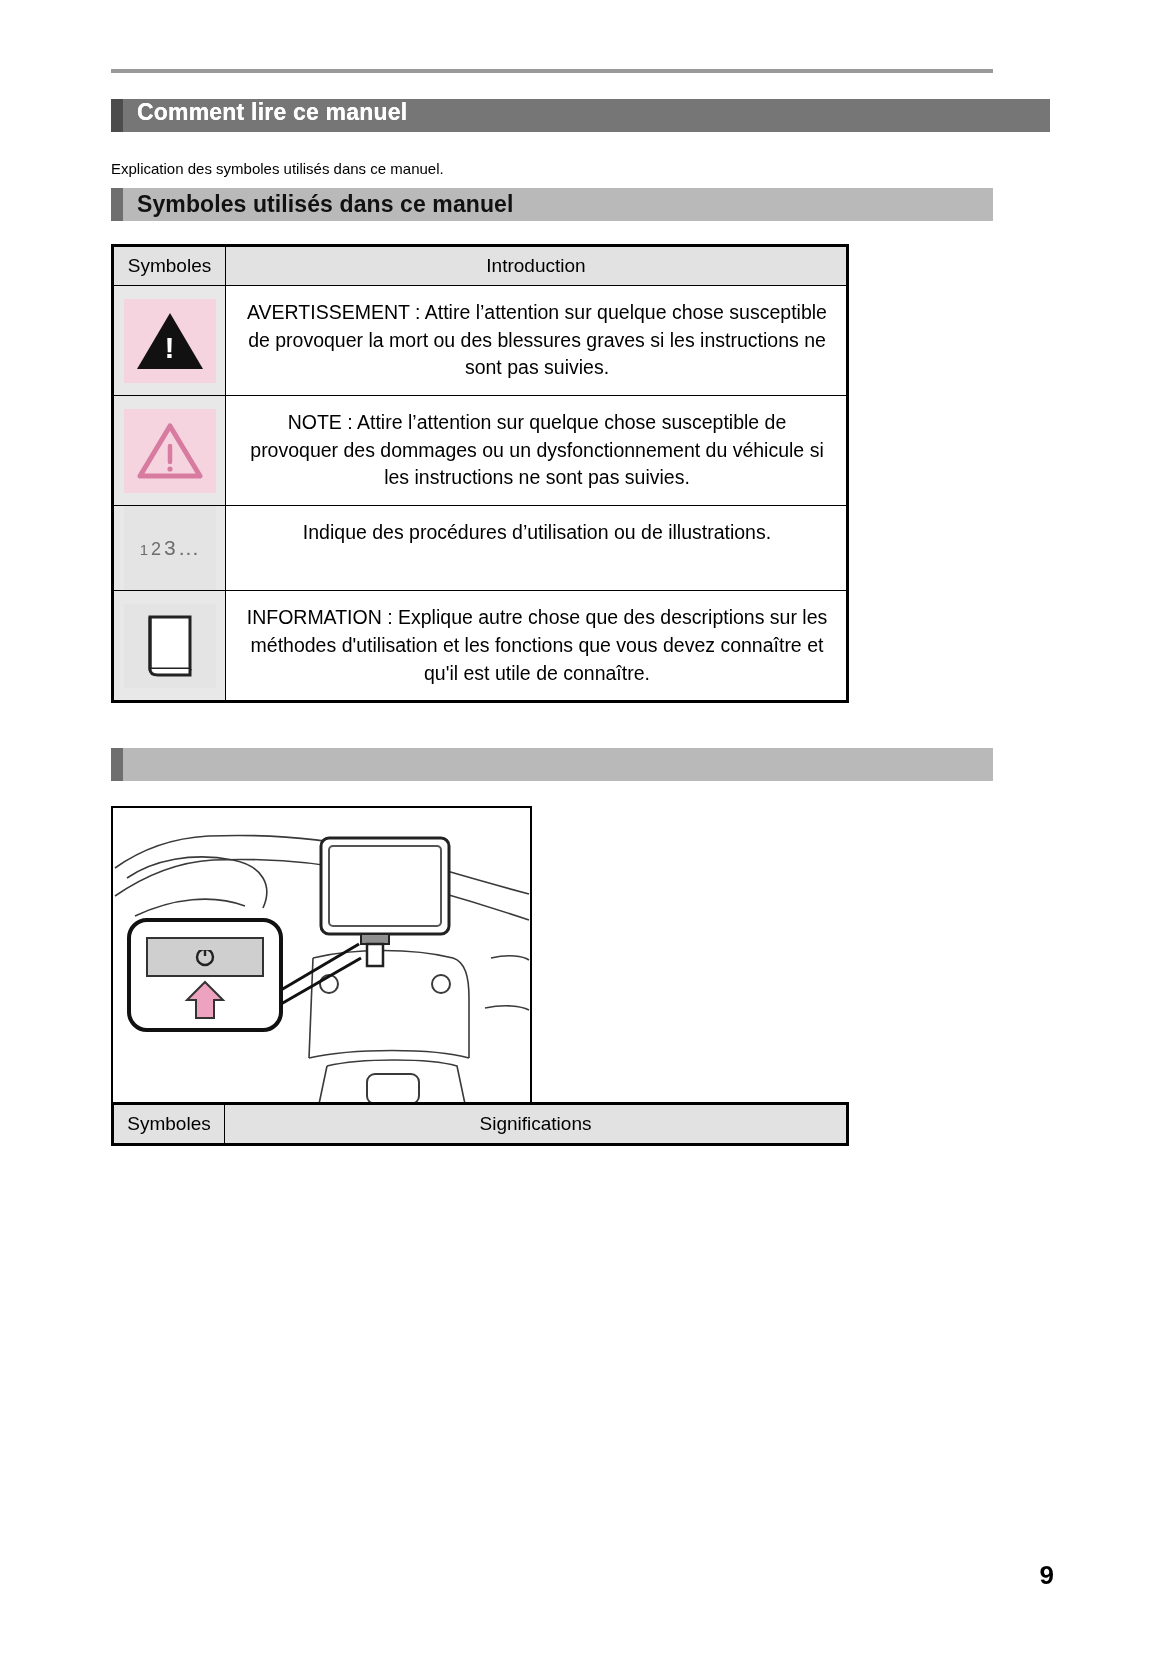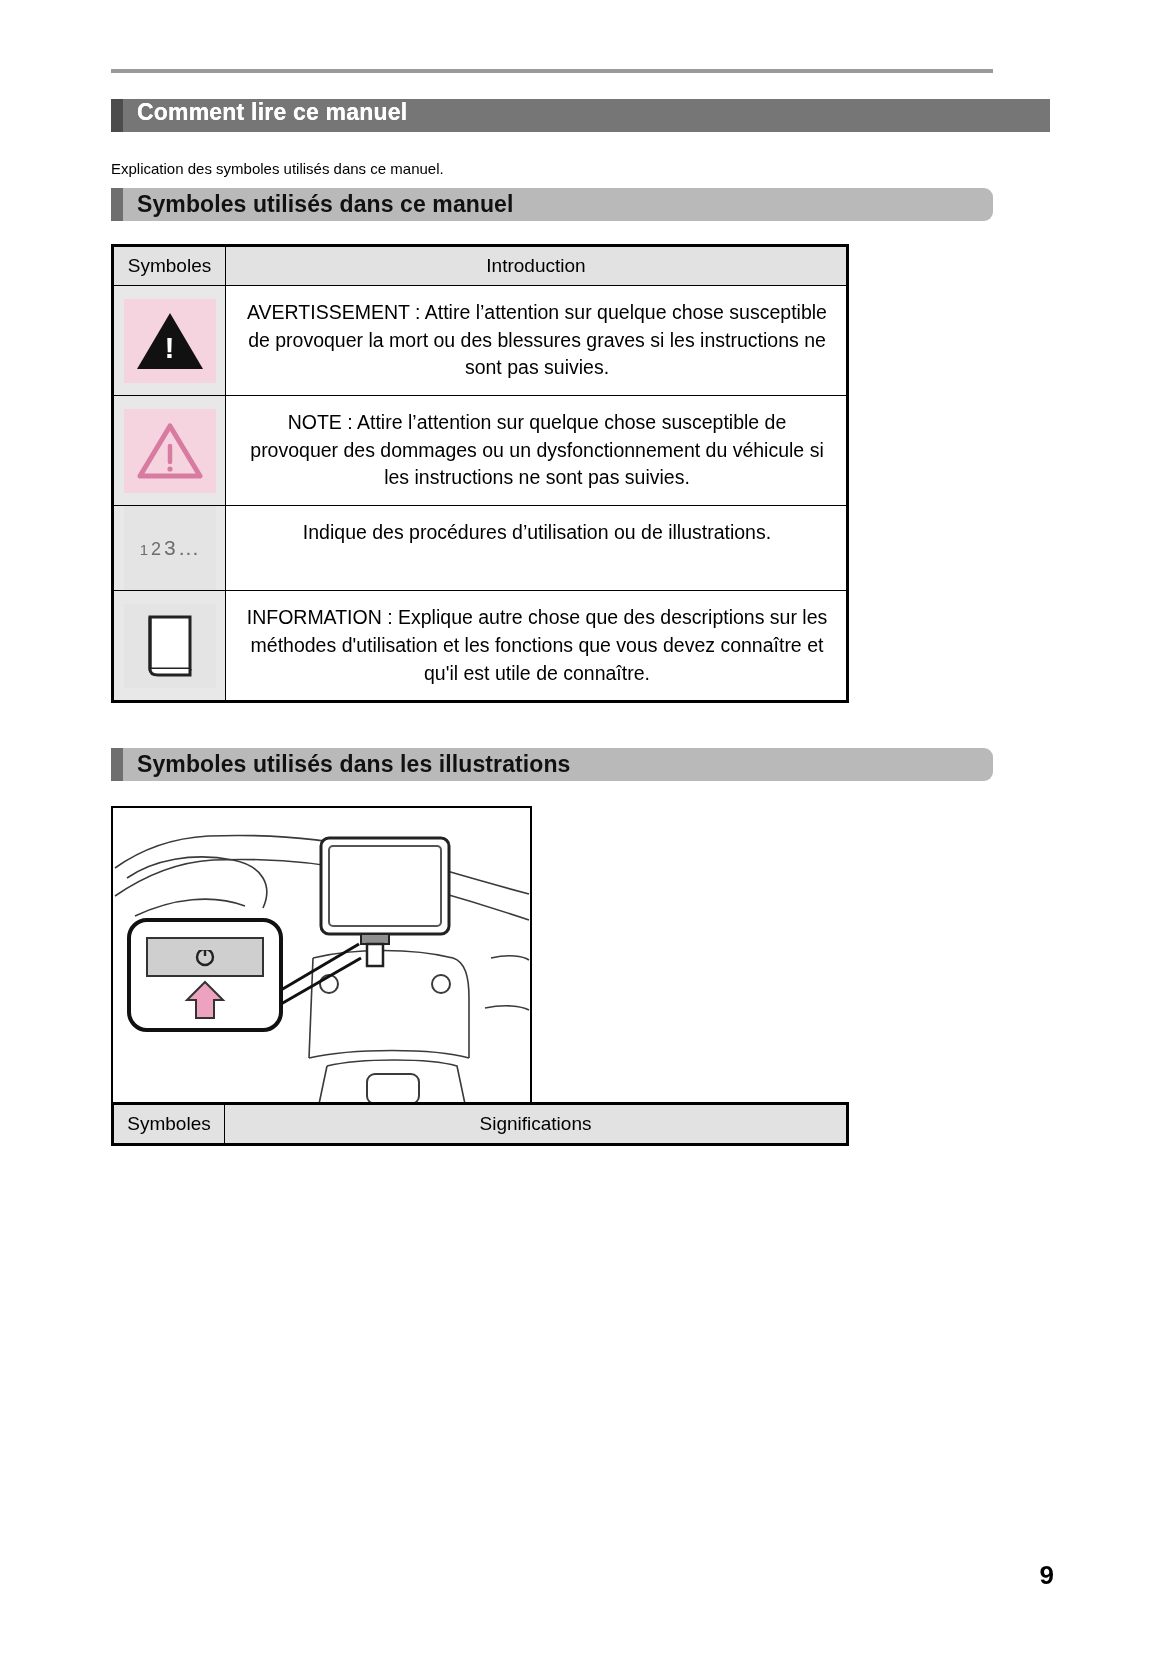--- a/index.html
+++ b/index.html
@@ -68,21 +68,20 @@
   }
 
   .banner-light {
     position: absolute;
     left: 111px;
     width: 882px;
     height: 33px;
     background: #b9b9b9;
     display: flex;
     align-items: center;
-    border-radius: 9px;
   }
   .banner-light .bar {
     width: 12px;
     height: 33px;
     background: #6f6f6f;
     flex: 0 0 auto;
   }
   .banner-light .txt {
     color: #111111;
     font-size: 23px;
@@ -325,21 +324,20 @@
           </div>
         </td>
         <td class="txt-cell">INFORMATION :  Explique autre chose que des descriptions sur les méthodes d'utilisation et les fonctions que vous devez connaître et qu'il est utile de connaître.</td>
       </tr>
     </tbody>
       </table>
   </div>
 
   <div class="banner-light" style="top:748px;">
     <div class="bar"></div>
-    <div class="txt">Symboles utilisés dans les illustrations</div>
   </div>
 
   <div class="illus">
     <svg width="417" height="298" viewBox="0 0 417 298">
 
       <g fill="none" stroke="#3a3a3a" stroke-width="1.6">
         <path d="M2 60 C30 40, 60 30, 95 28"></path>
         <path d="M2 88 C34 66, 66 54, 100 52"></path>
         <path d="M95 28 C150 26, 210 30, 258 42 C300 52, 340 66, 416 86"></path>
         <path d="M100 52 C150 50, 205 54, 250 64 C300 76, 350 90, 416 112"></path>

